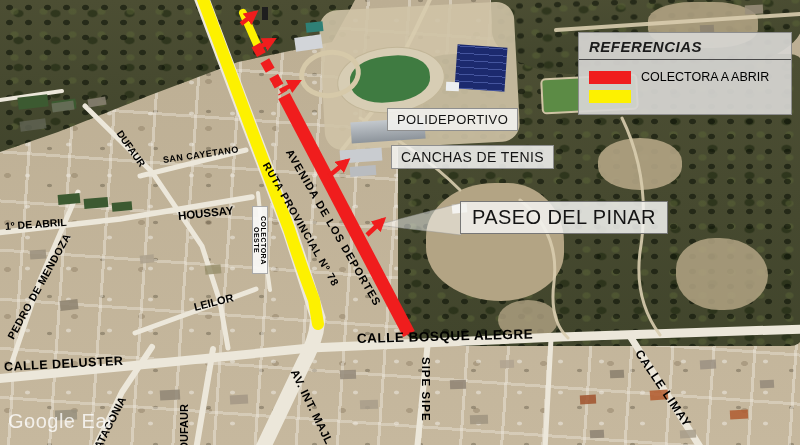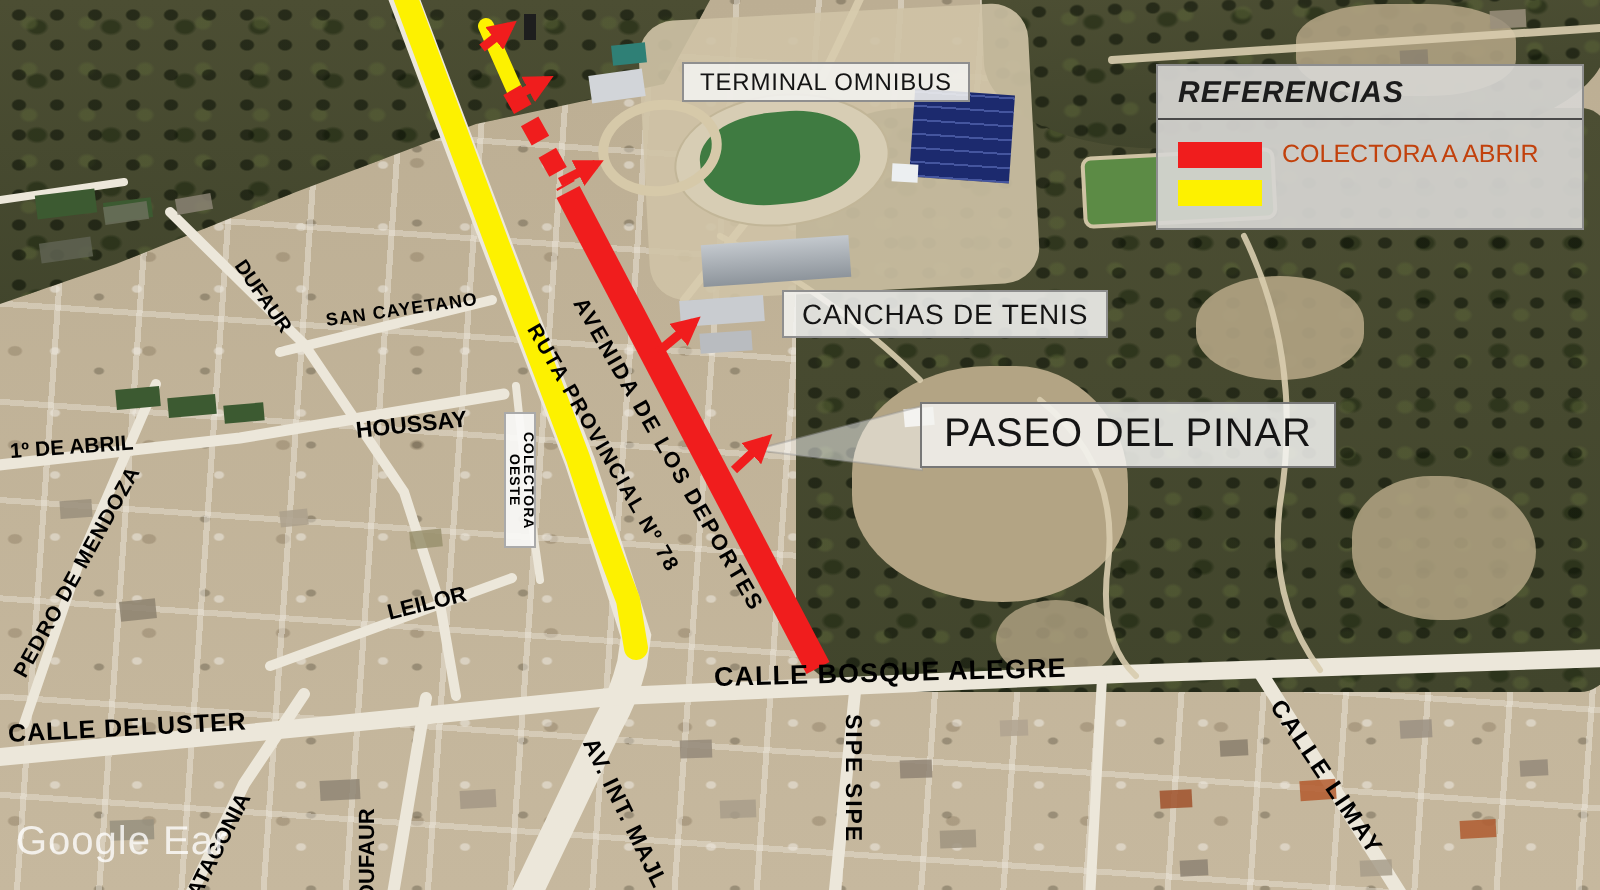--- a/index.html
+++ b/index.html
@@ -89,21 +89,21 @@
     border:1px solid #aaa;font-size:7px;font-weight:bold;color:#000;writing-mode:vertical-rl;
     text-align:center;letter-spacing:.5px;position:absolute;}
   
   #legend{position:absolute;left:578px;top:32px;width:212px;z-index:5;background:rgba(214,213,210,.93);
     border:1px solid #8e8e8e;padding-bottom:8px;}
   #legend .ttl{font-style:italic;font-weight:bold;font-size:15px;color:#1c1c1c;
     padding:5px 10px 4px;border-bottom:1.5px solid #4a4a4a;letter-spacing:.5px;}
   .leg-row{display:flex;align-items:center;gap:10px;padding:3px 10px;}
   .leg-row.first{margin-top:7px;}
   .swatch{width:42px;height:13px;flex:0 0 auto;}
-  .leg-lab{font-size:12.5px;color:#c2410c;}
+  .leg-lab{font-size:12.5px;color:#000000;}
   
   #wm{position:absolute;left:8px;top:410px;z-index:5;font-size:20px;color:rgba(255,255,255,.78);letter-spacing:.5px;}
 </style>
 </head>
 <body>
 
 <div id="stage">
 
   <div class="abs urban-tex"></div>
   <div class="abs forest" id="forest-right"></div>
@@ -174,21 +174,21 @@
     <path d="M284,96 L409,334" fill="none" stroke-width="13" stroke="#f01d1d"></path>
     <g stroke-width="4.5" fill="none">
       <path d="M241,24 L255,13" marker-end="url(#ah)" stroke="#f01d1d"></path>
       <path d="M256,49 L273,40" marker-end="url(#ah)" stroke="#f01d1d"></path>
       <path d="M280,91 L298,82" marker-end="url(#ah)" stroke="#f01d1d"></path>
       <path d="M329,176 L347,161" marker-end="url(#ah)" stroke="#f01d1d"></path>
       <path d="M367,235 L383,220" marker-end="url(#ah)" stroke="#f01d1d"></path>
     </g>
   </svg>
 
-  <div class="callout" id="lbl-terminal">TERMINAL OMNIBUS</div>
+  <div class="callout" id="lbl-poli">POLIDEPORTIVO</div>
   <div class="callout" id="lbl-canchas">CANCHAS DE TENIS</div>
   <div class="callout" id="lbl-paseo">PASEO DEL PINAR</div>
 
   <div class="street" id="st-avenida">AVENIDA DE LOS DEPORTES</div>
   <div class="street" id="st-ruta">RUTA PROVINCIAL Nº 78</div>
   <div id="st-colectora">COLECTORA OESTE</div>
   <div class="street" id="st-dufaur-n">DUFAUR</div>
   <div class="street" id="st-sancayetano">SAN CAYETANO</div>
   <div class="street" id="st-houssay">HOUSSAY</div>
   <div class="street" id="st-abril">1º DE ABRIL</div>

